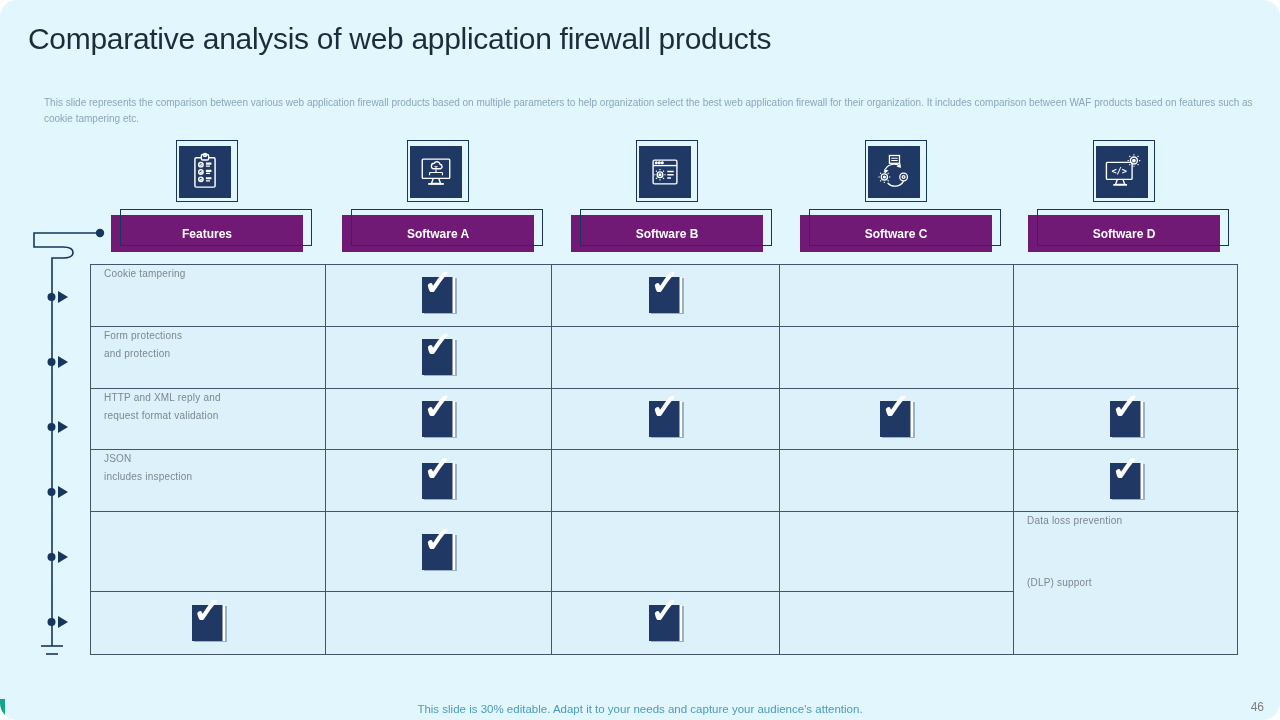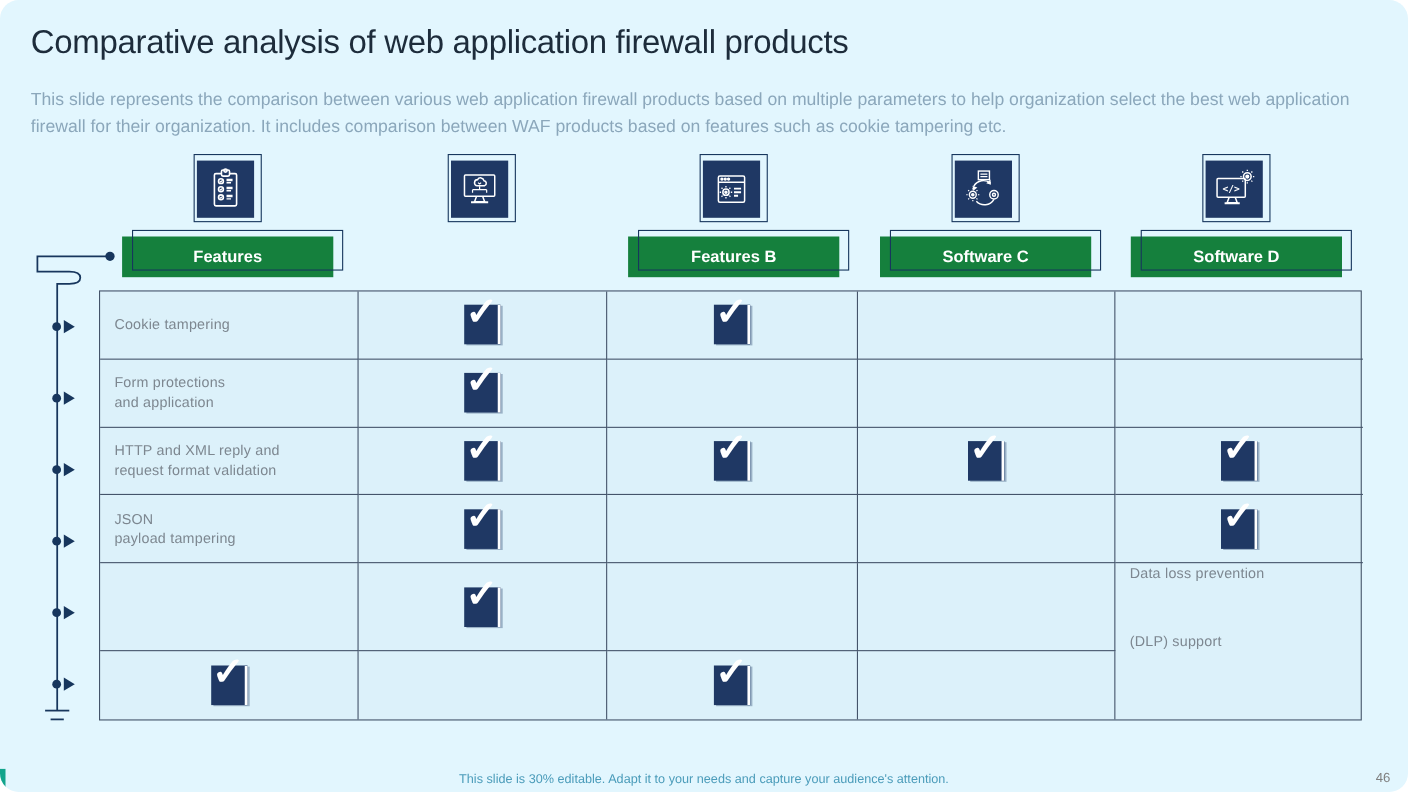--- a/index.html
+++ b/index.html
@@ -7,38 +7,38 @@
     position:relative; width:1280px; height:720px; overflow:hidden;
     background:#e2f6fe;
     font-family:"Liberation Sans", sans-serif;
     border-radius:17px;
   }
   .title{
     position:absolute; left:28px; top:22px; margin:0;
     font-size:30px; font-weight:400; letter-spacing:-0.3px; color:#1d2c3b;
   }
   .subtitle{
-    position:absolute; left:28px; top:79px; width:1232px; margin:0;
-    font-size:16px; line-height:1.55; color:#8ba7bb;
+    position:absolute; left:28px; top:79px; width:1232px; margin:16px;
+    font-size:10px; line-height:1.55; color:#8ba7bb;
   }
   
   .iconbox{
     position:absolute; top:140px; width:62px; height:62px;
     border:1px solid #17365d; box-sizing:border-box;
   }
   .iconbox .navy{
     position:absolute; left:2px; top:5px; width:52px; height:52px;
     background:#1f3864; display:flex; align-items:center; justify-content:center;
   }
   .iconbox svg{ width:44px; height:44px; }
   .hbar{
     position:absolute; top:215px; width:192px; height:37px;
-    background:#15803d; color:#ffffff;
+    background:#701a75; color:#ffffff;
     display:flex; align-items:center; justify-content:center;
-    font-size:15px; font-weight:bold; z-index:0;
+    font-size:12px; font-weight:bold; z-index:0;
   }
   .hbar::after{
     content:""; position:absolute; left:9px; top:-6px;
     width:100%; height:100%;
     border:1.5px solid #17365d; box-sizing:border-box; z-index:-1;
   }
   
   .grid{
     position:absolute; left:90px; top:264px; width:1148px; height:391px;
     display:grid;
@@ -47,23 +47,23 @@
     border:1.6px solid #44546a; box-sizing:border-box;
     background:#dcf1fa;
   }
   .cell{
     border-right:1px solid #44546a; border-bottom:1.5px solid #44546a;
     display:flex; align-items:center; justify-content:center;
   }
   .cell:nth-child(5n){ border-right:none; }
   .grid .cell:nth-last-child(-n+5){ border-bottom:none;gap:44px; }
   .cell.feature{
-    flex-direction:column; align-items:flex-start; justify-content:center;
+    flex-direction:column; align-items:flex-start; justify-content:flex-start;
     padding-left:13px; box-sizing:border-box;
-    color:#7d8790; font-size:13px; line-height:18px; letter-spacing:0.2px;
+    color:#7d8790; font-size:10px; line-height:18px; letter-spacing:0.2px;
   }
   .check{
     position:relative; width:33px; height:36px; background:#1f3864;
     box-shadow: inset -2.5px 0 0 #ffffff, 2px 1px 0 rgba(31,56,100,0.35);
   }
   .check .glyph{
     position:absolute; left:1px; top:-12px;
     font-size:36px; font-weight:bold; color:#ffffff; line-height:1;
   }
   
@@ -188,22 +188,25 @@
         <circle cx="37" cy="11.5" r="3.8"></circle>
         <circle cx="37" cy="11.5" r="1.3" fill="#ffffff"></circle>
         <path d="M37 5.9 V4.6 M37 17.1 V18.4 M31.4 11.5 H30.1 M42.6 11.5 H43.9 M33 7.5 L32 6.5 M41 15.5 L42 16.5 M41 7.5 L42 6.5 M33 15.5 L32 16.5" stroke-width="1.3"></path>
       </svg>
     </div>
   </div>
 
   <div class="hbar" style="left:111px">
       <span>Features</span>
     </div>
+  <div class="hbar" style="left:342px">
+      <span>Software A</span>
+    </div>
   <div class="hbar" style="left:571px">
-      <span>Features B</span>
+      <span>Software B</span>
     </div>
   <div class="hbar" style="left:800px">
       <span>Software C</span>
     </div>
   <div class="hbar" style="left:1028px">
       <span>Software D</span>
     </div>
 
   <div class="grid">
 
@@ -219,21 +222,21 @@
     <div class="cell checkcell">
         <div class="check">
           <span class="glyph">✓</span>
         </div>
       </div>
     <div class="cell checkcell"></div>
     <div class="cell checkcell"></div>
 
     <div class="cell feature">
       <span>Form protections</span>
-      <span>and application</span>
+      <span>and protection</span>
     </div>
     <div class="cell checkcell">
         <div class="check">
           <span class="glyph">✓</span>
         </div>
       </div>
     <div class="cell checkcell"></div>
     <div class="cell checkcell"></div>
     <div class="cell checkcell"></div>
 
@@ -257,21 +260,21 @@
         </div>
       </div>
     <div class="cell checkcell">
         <div class="check">
           <span class="glyph">✓</span>
         </div>
       </div>
 
     <div class="cell feature">
       <span>JSON</span>
-      <span>payload tampering</span>
+      <span>includes inspection</span>
     </div>
     <div class="cell checkcell">
         <div class="check">
           <span class="glyph">✓</span>
         </div>
       </div>
     <div class="cell checkcell"></div>
     <div class="cell checkcell"></div>
     <div class="cell checkcell">
         <div class="check">

